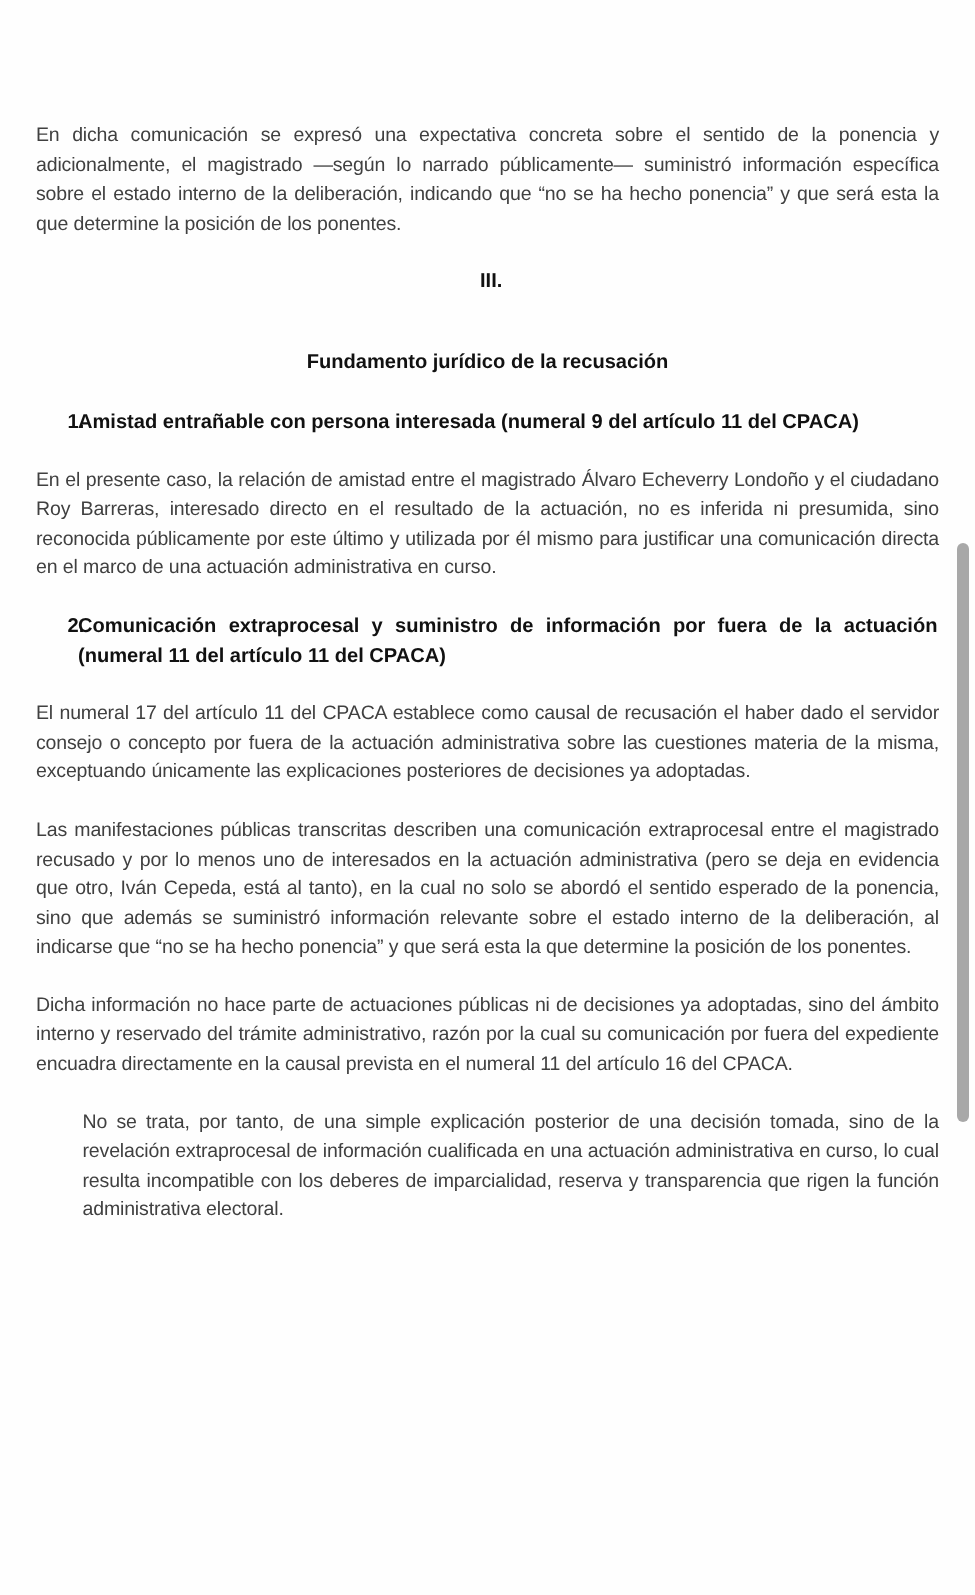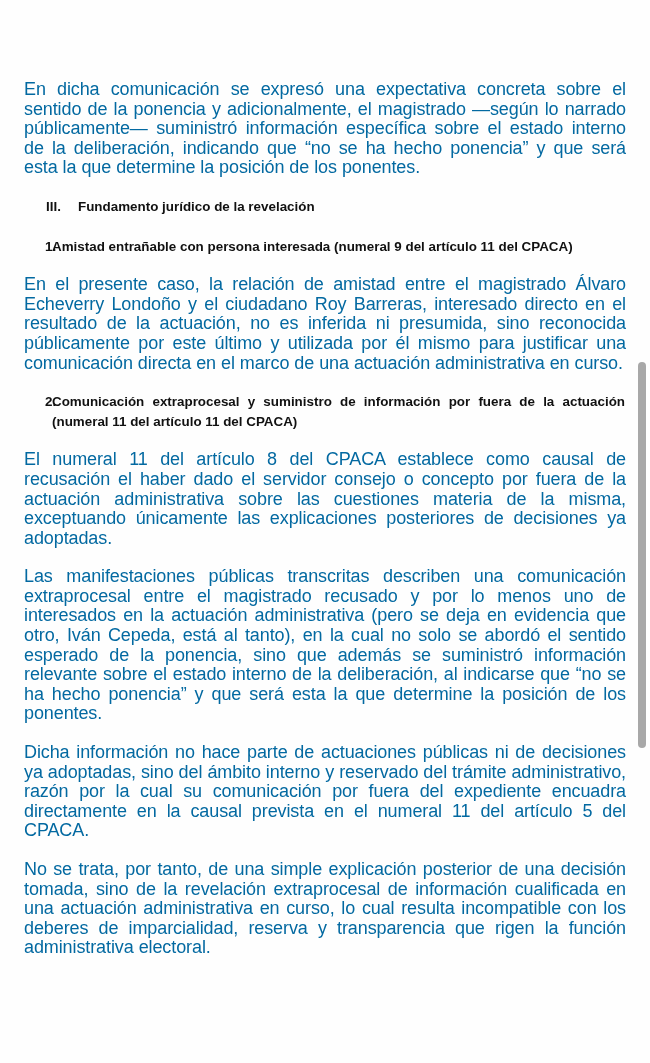--- a/index.html
+++ b/index.html
@@ -27,40 +27,41 @@
 
   .doc-body {
     position: absolute;
     left: 24px;
     top: 80px;
     width: 602px;
   }
 
   
   .para {
-    font-size: 18px;
+    font-size: 13px;
     line-height: 19.6px;
     text-align: justify;
     text-justify: inter-word;
     margin: 0 0 19px 0;
     letter-spacing: -0.1px;
     word-spacing: 0.1px;
-    color: #0369a1;
+    color: #404040;
   }
-  .para:last-child { margin-bottom: 0; }
+  .para:last-child { margin-bottom: 0; margin-left: 31px; }
 
   
   .section-heading {
     display: flex;
     align-items: center;
     font-size: 13.4px;
     line-height: 19.6px;
     font-weight: bold;
     margin: 4px 0 20px 0;
     color: #111111;
+    flex-direction: column;
   }
   .section-heading .sh-num {
     width: 54px;
     flex: 0 0 54px;
     padding-left: 22px;
     box-sizing: border-box;
   }
   .section-heading .sh-text {
     flex: 1 1 auto;
   }
@@ -112,38 +113,38 @@
 <body>
 
 <div class="doc-page">
 
   <div class="doc-body">
 
     <p class="para">En dicha comunicación se expresó una expectativa concreta sobre el sentido de la ponencia y adicionalmente, el magistrado —según lo narrado públicamente— suministró información específica sobre el estado interno de la deliberación, indicando que “no se ha hecho ponencia” y que será esta la que determine la posición de los ponentes.</p>
 
     <div class="section-heading">
       <span class="sh-num">III.</span>
-      <span class="sh-text">Fundamento jurídico de la revelación</span>
+      <span class="sh-text">Fundamento jurídico de la recusación</span>
     </div>
 
     <div class="numbered-heading">
       <span class="nh-num">1.</span>
       <span class="nh-text">Amistad entrañable con persona interesada (numeral 9 del artículo 11 del CPACA)</span>
     </div>
 
     <p class="para">En el presente caso, la relación de amistad entre el magistrado Álvaro Echeverry Londoño y el ciudadano Roy Barreras, interesado directo en el resultado de la actuación, no es inferida ni presumida, sino reconocida públicamente por este último y utilizada por él mismo para justificar una comunicación directa en el marco de una actuación administrativa en curso.</p>
 
     <div class="numbered-heading">
       <span class="nh-num">2.</span>
       <span class="nh-text">Comunicación extraprocesal y suministro de información por fuera de la actuación (numeral 11 del artículo 11 del CPACA)</span>
     </div>
 
-    <p class="para">El numeral 11 del artículo 8 del CPACA establece como causal de recusación el haber dado el servidor consejo o concepto por fuera de la actuación administrativa sobre las cuestiones materia de la misma, exceptuando únicamente las explicaciones posteriores de decisiones ya adoptadas.</p>
+    <p class="para">El numeral 17 del artículo 11 del CPACA establece como causal de recusación el haber dado el servidor consejo o concepto por fuera de la actuación administrativa sobre las cuestiones materia de la misma, exceptuando únicamente las explicaciones posteriores de decisiones ya adoptadas.</p>
     <p class="para">Las manifestaciones públicas transcritas describen una comunicación extraprocesal entre el magistrado recusado y por lo menos uno de interesados en la actuación administrativa (pero se deja en evidencia que otro, Iván Cepeda, está al tanto), en la cual no solo se abordó el sentido esperado de la ponencia, sino que además se suministró información relevante sobre el estado interno de la deliberación, al indicarse que “no se ha hecho ponencia” y que será esta la que determine la posición de los ponentes.</p>
-    <p class="para">Dicha información no hace parte de actuaciones públicas ni de decisiones ya adoptadas, sino del ámbito interno y reservado del trámite administrativo, razón por la cual su comunicación por fuera del expediente encuadra directamente en la causal prevista en el numeral 11 del artículo 5 del CPACA.</p>
+    <p class="para">Dicha información no hace parte de actuaciones públicas ni de decisiones ya adoptadas, sino del ámbito interno y reservado del trámite administrativo, razón por la cual su comunicación por fuera del expediente encuadra directamente en la causal prevista en el numeral 11 del artículo 16 del CPACA.</p>
     <p class="para">No se trata, por tanto, de una simple explicación posterior de una decisión tomada, sino de la revelación extraprocesal de información cualificada en una actuación administrativa en curso, lo cual resulta incompatible con los deberes de imparcialidad, reserva y transparencia que rigen la función administrativa electoral.</p>
 
   </div>
 
   <div class="scrollbar-track">
     <div class="scrollbar-thumb" style="background: rgb(156, 156, 156);"></div>
   </div>
 
 </div>
 

